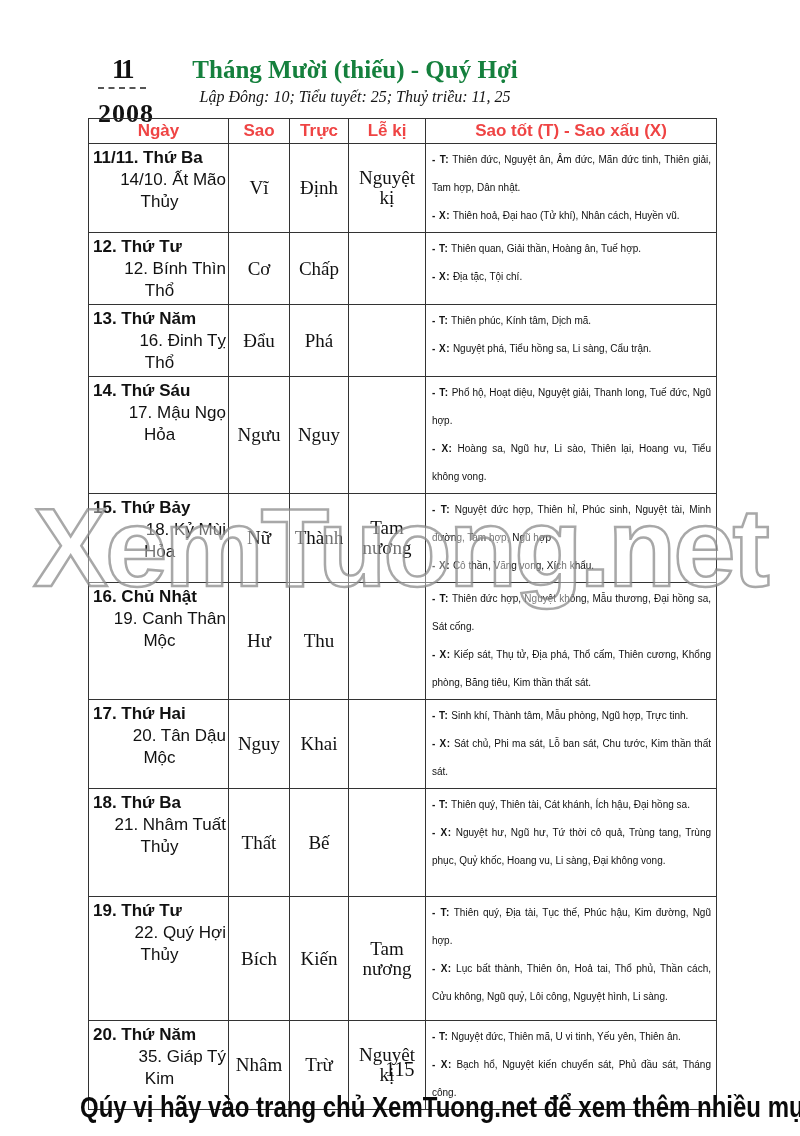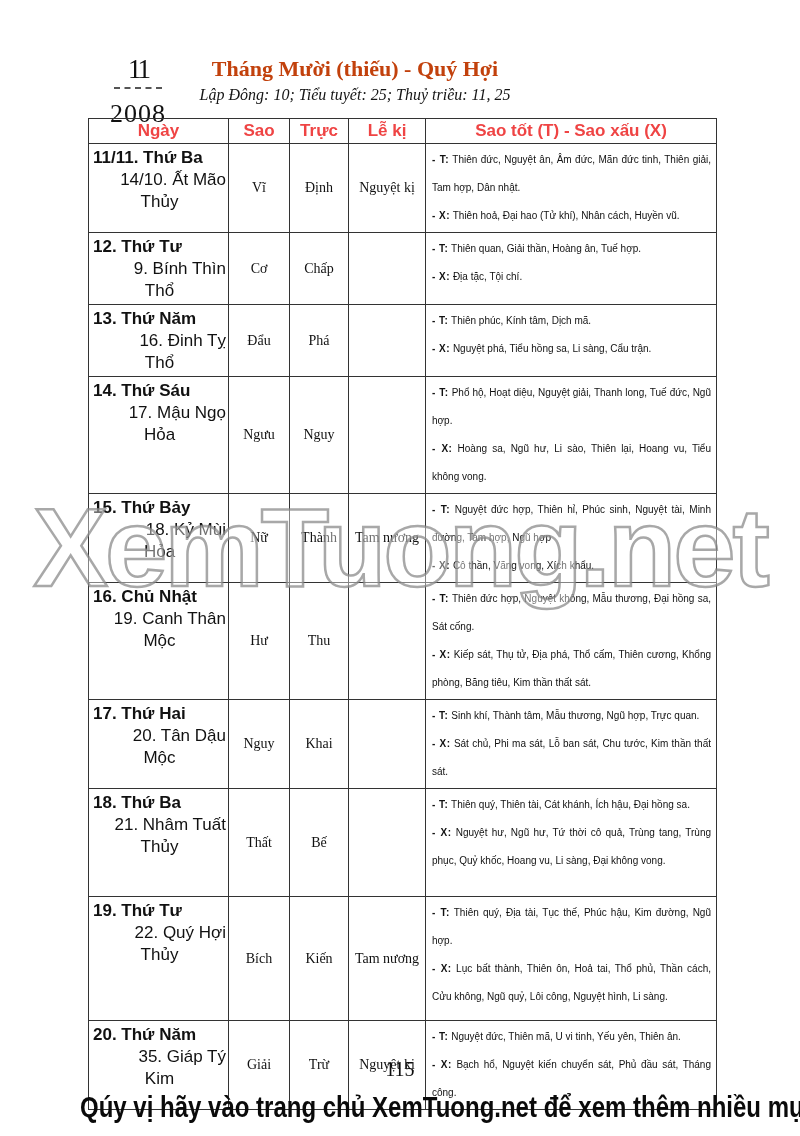--- a/index.html
+++ b/index.html
@@ -5,28 +5,28 @@
   html,body{margin:0;padding:0;}
   body{
     width:800px;height:1136px;background:#ffffff;
     font-family:"Liberation Sans",sans-serif;color:#111;
     overflow:hidden;
   }
   .sheet{position:relative;width:800px;height:1136px;background:#fff;}
 
   
   .month-block{position:absolute;left:98px;top:54px;width:80px;
-    font-family:"Liberation Serif",serif;font-weight:normal;text-align:center;}
+    font-family:"Liberation Serif",serif;font-weight:bold;}
   .month-num{font-size:27px;letter-spacing:-3px;display:inline-block;
     border-bottom:2px dashed #555;padding:0 14px 2px 14px;}
   .year-num{font-size:26px;margin-top:10px;letter-spacing:1px;}
 
   .title-wrap{position:absolute;left:80px;right:170px;top:56px;text-align:center;}
-  .page-title{font-family:"Liberation Serif",serif;font-weight:bold;font-size:22px;
-    color:#c2410c;white-space:nowrap;}
+  .page-title{font-family:"Liberation Serif",serif;font-weight:bold;font-size:25px;
+    color:#15803d;white-space:nowrap;}
   .page-subtitle{font-family:"Liberation Serif",serif;font-style:italic;font-size:16px;
     margin-top:4px;color:#151515;white-space:nowrap;}
 
   
   table.cal{
     position:absolute;left:88px;top:118px;width:628px;
     border-collapse:collapse;table-layout:fixed;
     border:1.5px solid #2e2e2e;
   }
   .cal th,.cal td{border:1px solid #333;vertical-align:top;overflow:hidden;}
@@ -46,21 +46,21 @@
   tbody tr:nth-child(8){height:108px}
   tbody tr:nth-child(9){height:124px}
   tbody tr:nth-child(10){height:85px}
 
   td.c-date{padding:3px 2px 2px 4px;font-size:17px;line-height:22px;}
   td.c-date .d1{font-weight:bold;text-align:left;white-space:nowrap;}
   td.c-date .d2{text-align:right;}
   td.c-date .d3{text-align:center;}
 
   td.c-sao,td.c-truc,td.c-leki{
-    font-family:"Liberation Serif",serif;font-size:14px;
+    font-family:"Liberation Serif",serif;font-size:19px;
     text-align:center;vertical-align:middle;padding:0 1px;line-height:20px;
   }
 
   td.c-tx{padding:2px 5px 2px 6px;font-size:10px;line-height:28px;}
   td.c-tx .tx{text-align:justify;}
   td.c-tx .lbl{font-weight:bold;letter-spacing:0.5px;}
 
   
   .watermark{
     position:absolute;top:475px;left:0;width:800px;height:150px;
@@ -123,21 +123,21 @@
     <td class="c-truc">Định</td>
     <td class="c-leki">Nguyệt kị</td>
     <td class="c-tx">
       <div class="tx"><b class="lbl">- T:</b> <span>Thiên đức, Nguyệt ân, Âm đức, Mãn đức tinh, Thiên giải, Tam hợp, Dân nhật.</span></div>
       <div class="tx"><b class="lbl">- X:</b> <span>Thiên hoả, Đại hao (Tử khí), Nhân cách, Huyền vũ.</span></div>
     </td>
   </tr>
         <tr>
     <td class="c-date">
       <div class="d1">12. Thứ Tư</div>
-      <div class="d2">9. Bính Thìn</div>
+      <div class="d2">12. Bính Thìn</div>
       <div class="d3">Thổ</div>
     </td>
     <td class="c-sao">Cơ</td>
     <td class="c-truc">Chấp</td>
     <td class="c-leki"></td>
     <td class="c-tx">
       <div class="tx"><b class="lbl">- T:</b> <span>Thiên quan, Giải thần, Hoàng ân, Tuế hợp.</span></div>
       <div class="tx"><b class="lbl">- X:</b> <span>Địa tặc, Tội chí.</span></div>
     </td>
   </tr>
@@ -200,21 +200,21 @@
         <tr>
     <td class="c-date">
       <div class="d1">17. Thứ Hai</div>
       <div class="d2">20.  Tân Dậu</div>
       <div class="d3">Mộc</div>
     </td>
     <td class="c-sao">Nguy</td>
     <td class="c-truc">Khai</td>
     <td class="c-leki"></td>
     <td class="c-tx">
-      <div class="tx"><b class="lbl">- T:</b> <span>Sinh khí, Thành tâm, Mẫu thương, Ngũ hợp, Trực quan.</span></div>
+      <div class="tx"><b class="lbl">- T:</b> <span>Sinh khí, Thành tâm, Mẫu phòng, Ngũ hợp, Trực tinh.</span></div>
       <div class="tx"><b class="lbl">- X:</b> <span>Sát chủ, Phi ma sát, Lỗ ban sát, Chu tước, Kim thần thất sát.</span></div>
     </td>
   </tr>
         <tr>
     <td class="c-date">
       <div class="d1">18. Thứ Ba</div>
       <div class="d2">21. Nhâm Tuất</div>
       <div class="d3">Thủy</div>
     </td>
     <td class="c-sao">Thất</td>
@@ -238,21 +238,21 @@
       <div class="tx"><b class="lbl">- T:</b> <span>Thiên quý, Địa tài, Tục thế, Phúc hậu, Kim đường, Ngũ hợp.</span></div>
       <div class="tx"><b class="lbl">- X:</b> <span>Lục bất thành, Thiên ôn, Hoả tai, Thổ phủ, Thần cách, Cửu không, Ngũ quỷ, Lôi công, Nguyệt hình, Li sàng.</span></div>
     </td>
   </tr>
         <tr>
     <td class="c-date">
       <div class="d1">20. Thứ Năm</div>
       <div class="d2">35. Giáp Tý</div>
       <div class="d3">Kim</div>
     </td>
-    <td class="c-sao">Giải</td>
+    <td class="c-sao">Nhâm</td>
     <td class="c-truc">Trừ</td>
     <td class="c-leki">Nguyệt kị</td>
     <td class="c-tx">
       <div class="tx"><b class="lbl">- T:</b> <span>Nguyệt đức, Thiên mã, U vi tinh, Yếu yên, Thiên ân.</span></div>
       <div class="tx"><b class="lbl">- X:</b> <span>Bạch hổ, Nguyệt kiến chuyển sát, Phủ đầu sát, Tháng công.</span></div>
     </td>
   </tr>
       </tbody>
   </table>
 

